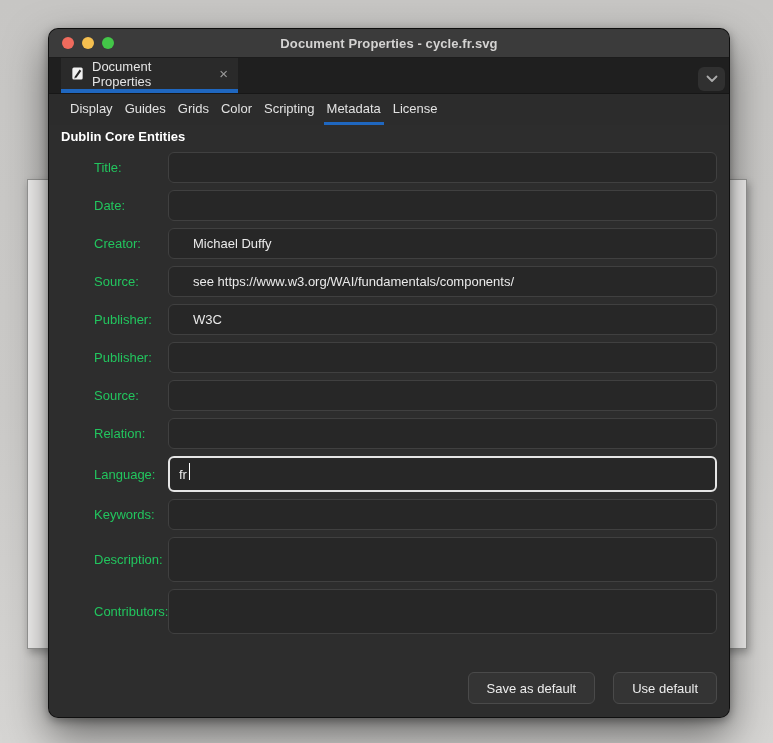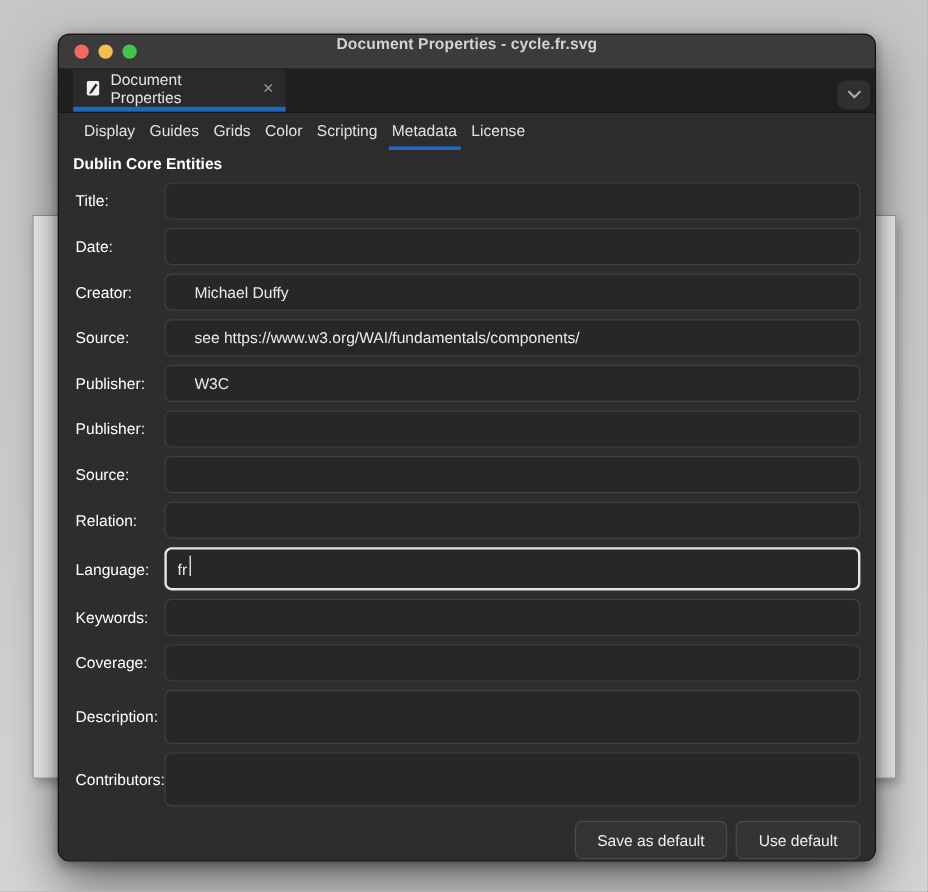--- a/index.html
+++ b/index.html
@@ -21,21 +21,21 @@
   .dialog {
     position:absolute; left:48px; top:28px; width:682px; height:690px;
     background:#2d2d2d; border-radius:10px; border:1px solid rgba(0,0,0,0.65);
     box-shadow:0 18px 42px rgba(0,0,0,0.5), 0 3px 10px rgba(0,0,0,0.35);
     display:flex; flex-direction:column; overflow:hidden;
   }
 
   .titlebar {
     height:29px; flex:none; background:#3b3b3b;
     border-bottom:1px solid #1c1c1c;
-    display:flex; align-items:flex-start; position:relative;
+    display:flex; align-items:center; position:relative;
   }
   .traffic-lights { position:absolute; left:13px; top:0; bottom:0; display:flex; align-items:center; gap:8px; }
   .light { width:12px; height:12px; border-radius:50%; display:inline-block; }
   .light.red    { background:#f06b5d; }
   .light.yellow { background:#f5bf4f; }
   .light.green  { background:#43c648; }
   .win-title { flex:1; text-align:center; color:#d4d3d2; font-size:13px; font-weight:bold; letter-spacing:0.1px; }
 
   
   .dock-strip {
@@ -63,33 +63,33 @@
     font-size:13px; color:#e2e2e2;
   }
   .nb-tab { display:flex; align-items:center; padding:0 3px; border-bottom:3px solid transparent; }
   .nb-tab.active { border-bottom-color:#1f67c0; }
 
   
   .content { flex:1; padding:3px 12px 13px 14px; display:flex; flex-direction:column; background:#2d2d2d; }
   .section-header { color:#ffffff; font-weight:bold; font-size:13px; margin:1px 0 8px -2px; }
 
   .row { display:flex; align-items:center; margin-bottom:7px; }
-  .row .lbl { width:74px; flex:none; color:#ffffff; font-size:13px; }
+  .row .lbl { width:74px; flex:none; color:#22c55e; font-size:13px;margin-left:31px; }
   .input-wrap { position:relative; flex:1; display:flex; }
   .field {
     flex:1; width:100%; height:31px; background:#272727;
     border:1px solid #404040; border-radius:6px;
     color:#eaeaea; font-size:13px; padding:0 24px;
     font-family:"Liberation Sans", sans-serif; outline:none;
   }
   textarea.field { height:45px; resize:none; padding-top:7px; }
   .field.focused { border:2px solid #e5e5e5; padding:16px 9px; }
   .caret { position:absolute; left:21px; top:7px; width:1px; height:17px; background:#ffffff; }
 
-  .btn-row { margin-top:auto; display:flex; justify-content:flex-end; gap:7px; padding-top:5px; }
+  .btn-row { margin-top:auto; display:flex; justify-content:flex-end; gap:18px; padding-top:5px; }
   .btn {
     height:32px; padding:0 18px; background:#343434;
     border:1px solid #4a4a4a; border-radius:6px;
     color:#ededed; font-size:13px; font-family:"Liberation Sans", sans-serif;
   }
 </style>
 </head>
 <body>
 
 <div class="canvas-page"></div>
@@ -174,24 +174,20 @@
       <span class="input-wrap">
         <input class="field focused" value="fr" style="">
         <span class="caret"></span>
       </span>
     </div>
     <div class="row">
       <span class="lbl">Keywords:</span>
       <input class="field" value="" style="">
     </div>
     <div class="row">
-      <span class="lbl">Coverage:</span>
-      <input class="field" value="" style="">
-    </div>
-    <div class="row">
       <span class="lbl">Description:</span>
       <textarea class="field" style=""></textarea>
     </div>
     <div class="row">
       <span class="lbl">Contributors:</span>
       <textarea class="field" style=""></textarea>
     </div>
 
     <div class="btn-row">
       <button class="btn">Save as default</button>

